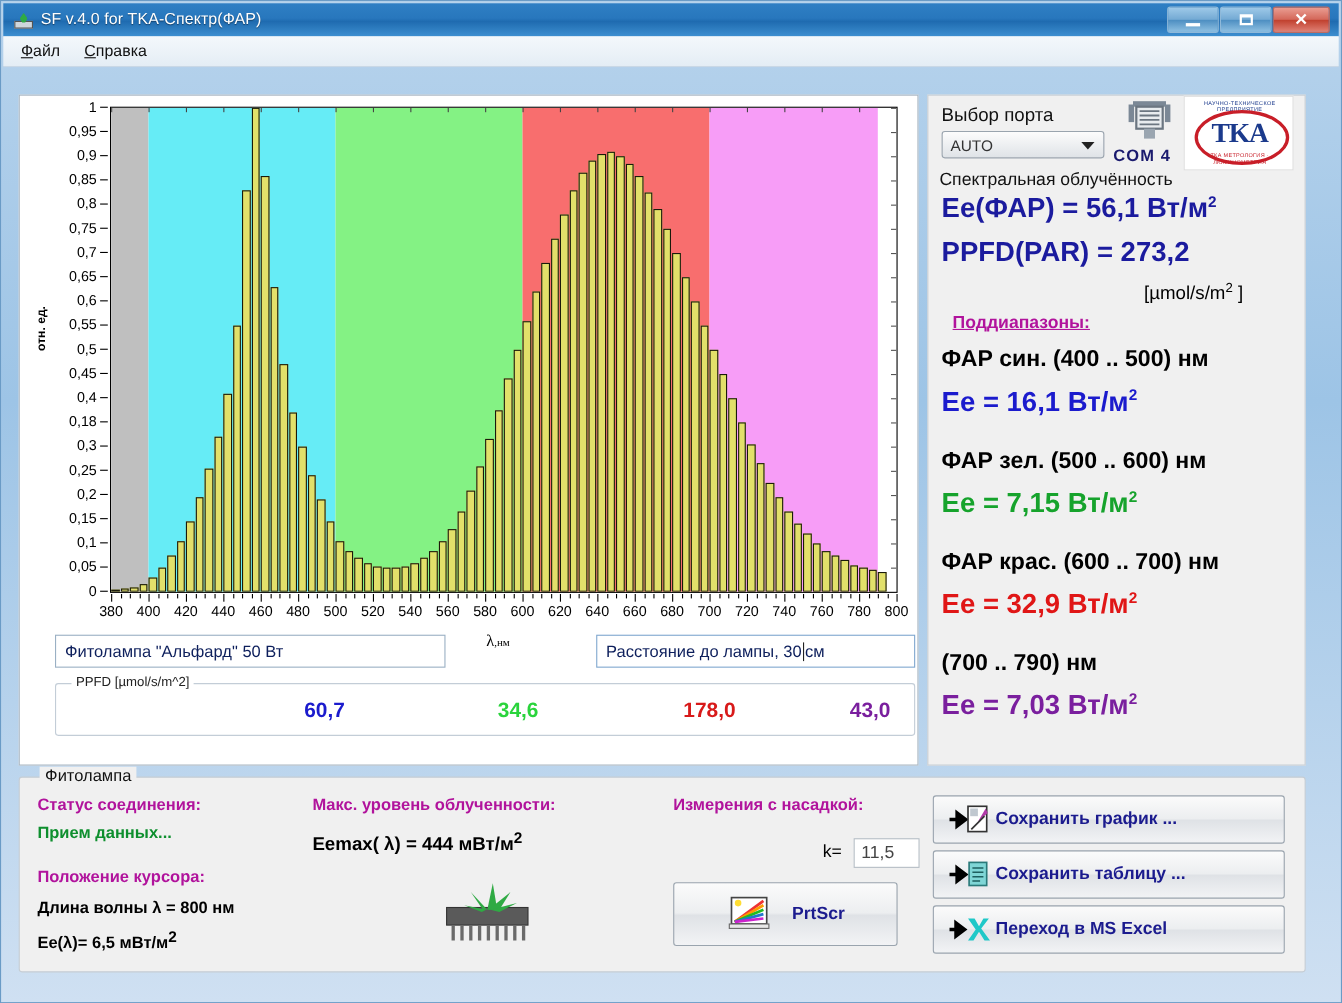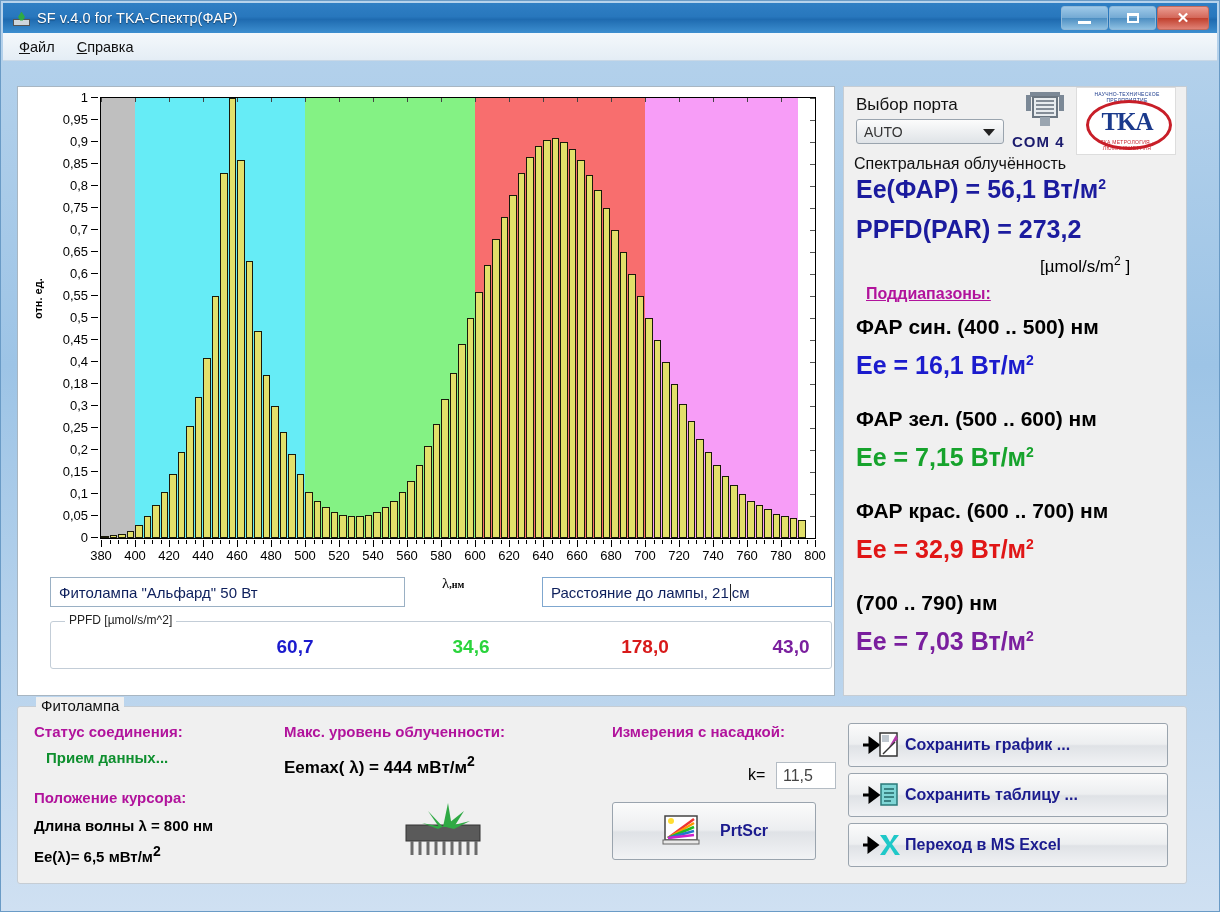--- a/index.html
+++ b/index.html
@@ -70,21 +70,21 @@
   .bars{position:absolute;left:0;top:0;right:0;bottom:0;}
   .bar{position:absolute;bottom:0;background:#e2e06a;border:1px solid #1a1a0a;box-sizing:border-box;}
   .gridv{position:absolute;top:0;width:1px;height:4px;background:#444;}
   .gridh-r{position:absolute;right:0;width:5px;height:1px;background:#555;}
   .xaxis{position:absolute;left:66px;top:443px;width:716px;height:30px;}
   .xtick{position:absolute;top:8px;font-size:13px;color:#000;transform:translateX(-50%);}
   .xminor{position:absolute;top:0;width:1px;height:5px;background:#000;}
   .lambda-lab{
     position:absolute;left:408px;top:478px;font-size:15px;color:#000;font-family:"Liberation Serif",serif;
   }
-  .lambda-lab .nm{font-size:10px;font-weight:bold;}
+  .lambda-lab .nm{font-size:10px;font-weight:normal;}
   .field{
     position:absolute;height:30px;background:#fff;border:1px solid #9ab0c4;box-sizing:border-box;
     font-size:15px;color:#0d1f5c;display:flex;align-items:center;padding-left:8px;
   }
   .f-lamp{left:16px;top:480px;width:355px;}
   .f-dist{left:508px;top:480px;width:290px;border-color:#7fa7cf;}
   .caret{display:inline-block;width:1px;height:17px;background:#222;margin:0 1px;}
   .ppfd-box{
     position:absolute;left:16px;top:524px;width:782px;height:48px;
     border:1px solid #c3cdd7;border-radius:3px;box-sizing:border-box;background:#fff;
@@ -473,21 +473,21 @@
             <div class="xminor" style="left: 706.5px; height: 4px;"></div>
             <div class="xminor" style="left: 715px; height: 7px;"></div>
           </div>
         <div class="lambda-lab">
           <span>λ</span><span class="nm">,нм</span>
         </div>
         <div class="field f-lamp">
           <span>Фитолампа "Альфард" 50 Вт</span>
         </div>
         <div class="field f-dist">
-          <span>Расстояние до лампы, 21</span>
+          <span>Расстояние до лампы, 30</span>
             <span class="caret"></span>
             <span>см</span>
         </div>
         <div class="ppfd-box" id="ppfdbox">
           <div class="ppfd-leg">PPFD [µmol/s/m^2]</div>
         <div class="ppfd-val" style="left: 244px; color: rgb(27, 27, 205);">60,7</div>
             <div class="ppfd-val" style="left: 420px; color: rgb(42, 212, 60);">34,6</div>
             <div class="ppfd-val" style="left: 594px; color: rgb(216, 26, 26);">178,0</div>
             <div class="ppfd-val" style="left: 740px; color: rgb(122, 31, 158);">43,0</div>
           </div>
@@ -543,21 +543,21 @@
           <div class="rp-line big" style="top: 448px; color: rgb(224, 22, 22);"><span>Ee = 32,9 Вт/м</span><span class="sup">2</span></div>
           <div class="rp-line med" style="top: 504px;">(700 .. 790) нм</div>
           <div class="rp-line big" style="top: 540px; color: rgb(122, 31, 158);"><span>Ee = 7,03 Вт/м</span><span class="sup">2</span></div>
         </div>
     </div>
 
     <div class="info-panel">
       <div class="info-leg">Фитолампа</div>
 
       <div class="ipink" style="position:absolute;left:16px;top:16px;">Статус соединения:</div>
-      <div class="igreen" style="position:absolute;left:28px;top:42px;">Прием данных...</div>
+      <div class="igreen" style="position:absolute;left:16px;top:42px;">Прием данных...</div>
       <div class="ipink" style="position:absolute;left:16px;top:82px;">Положение курсора:</div>
       <div class="iblack" style="position:absolute;left:16px;top:110px;">Длина волны λ   = 800 нм</div>
       <div class="iblack" style="position:absolute;left:16px;top:136px;">
         <span id="eeline">Ee(λ)= 6,5 мВт/м</span><span class="sup">2</span>
       </div>
 
       <div class="ipink" style="position:absolute;left:266px;top:16px;">Макс. уровень облученности:</div>
       <div class="iblack" style="position:absolute;left:266px;top:46px;font-size:17px;">
         <span id="maxlvl">Eemax( λ) = 444 мВт/м</span><span class="sup">2</span>
       </div>

